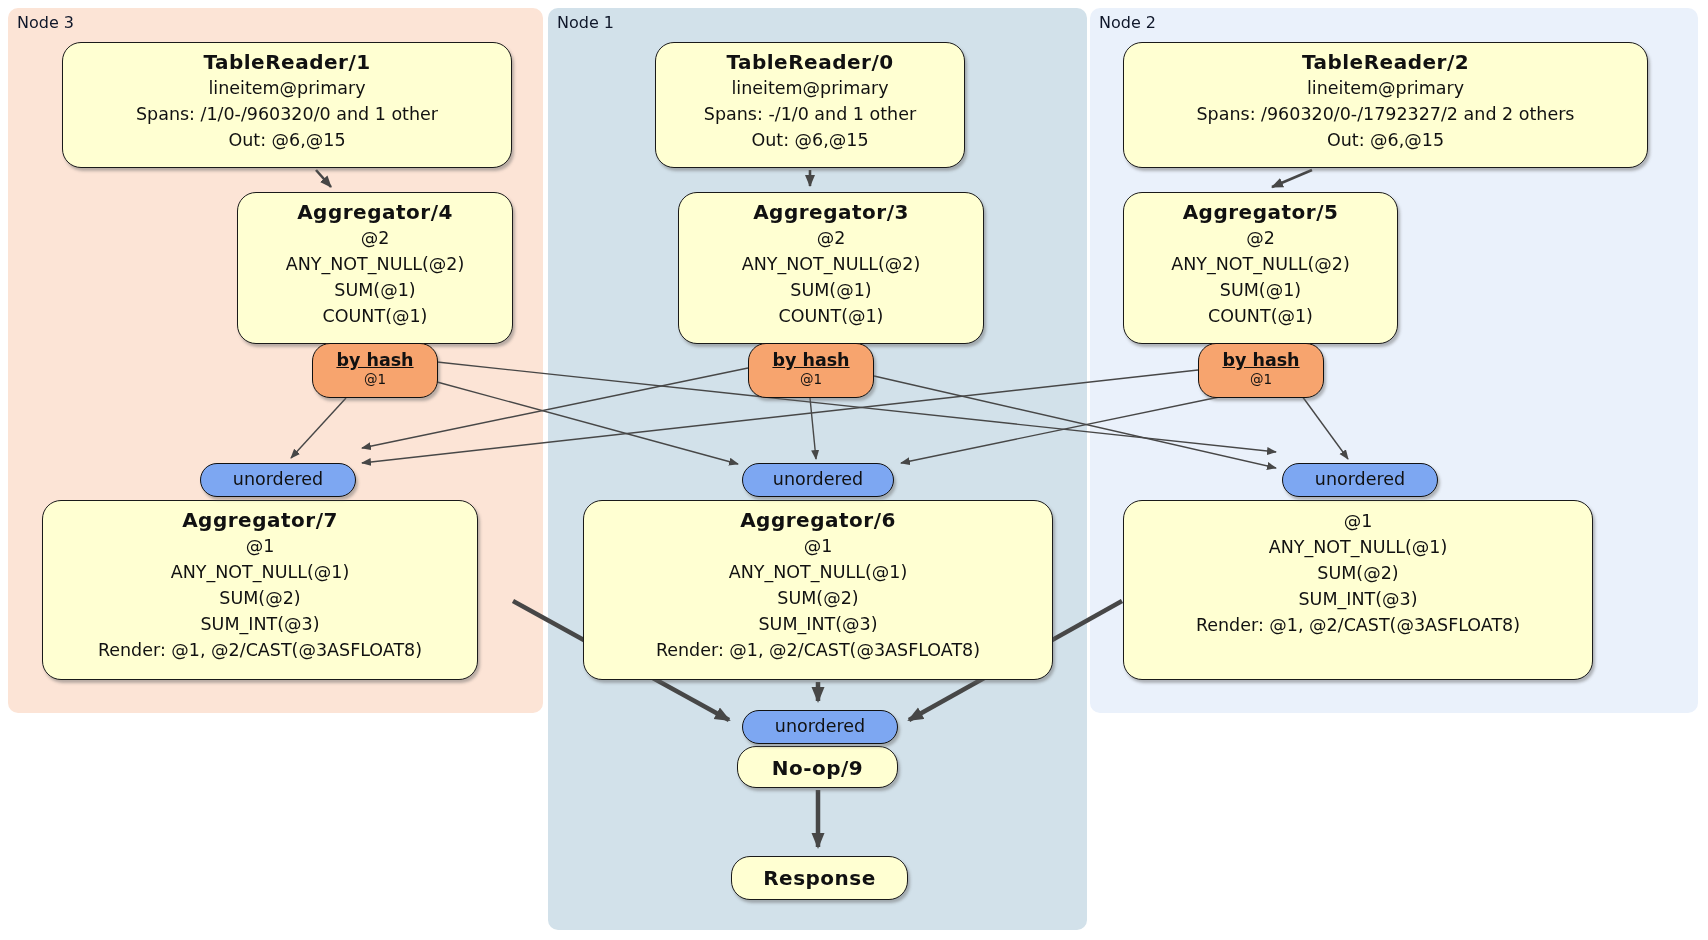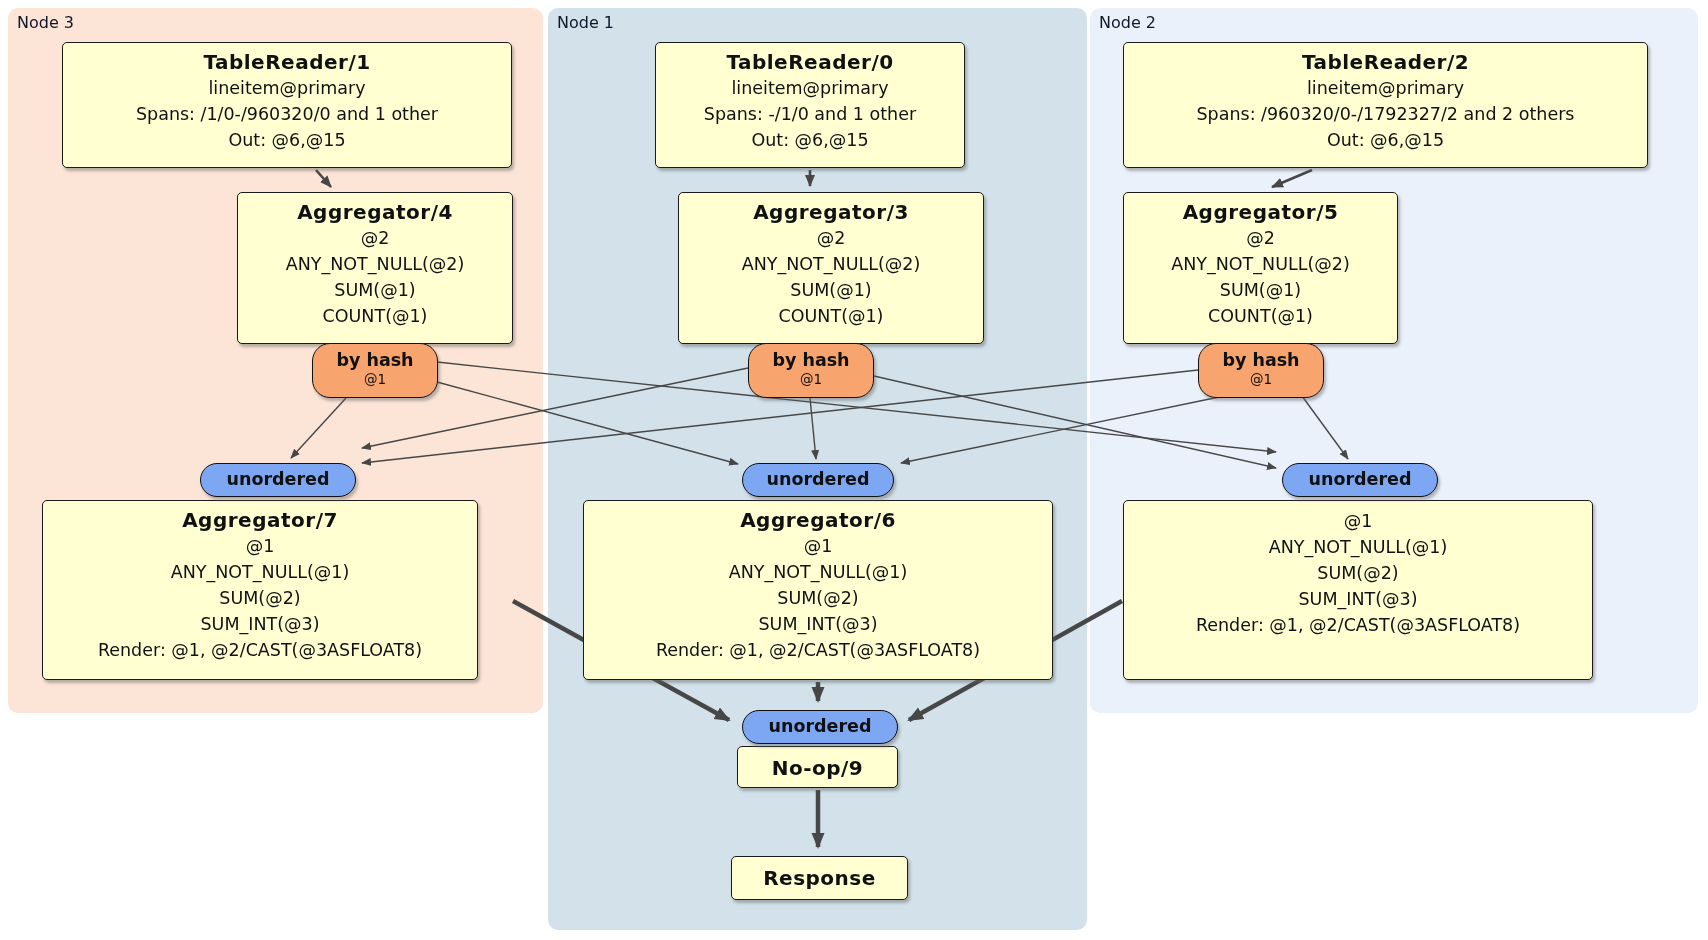--- a/index.html
+++ b/index.html
@@ -4,35 +4,35 @@
 <style>
   html,body{margin:0;padding:0;background:#ffffff;}
   .canvas{
     position:relative;width:1708px;height:940px;background:#ffffff;overflow:hidden;
     font-family:"DejaVu Sans","Liberation Sans",sans-serif;color:#111;
   }
   .region{position:absolute;border-radius:10px;z-index:1;}
   .region-label{position:absolute;left:9px;top:5px;font-size:16px;color:#0f172a;}
   .edges{position:absolute;left:0;top:0;z-index:2;pointer-events:none;}
   .pbox{
-    position:absolute;z-index:3;background:#ffffd2;border:1.6px solid #1a1a1a;border-radius:5px;
+    position:absolute;z-index:3;background:#ffffd2;border:1.6px solid #1a1a1a;border-radius:19px;
     box-shadow:2px 3px 3px rgba(100,100,100,0.45);text-align:center;box-sizing:border-box;
     padding-top:7px;
   }
   .ptitle{font-size:20px;font-weight:bold;line-height:25px;letter-spacing:0.5px;}
   .pline{font-size:17.5px;line-height:26px;white-space:nowrap;}
   .pill{
     position:absolute;z-index:4;border:1.8px solid #111;text-align:center;box-sizing:border-box;
     box-shadow:2px 3px 3px rgba(100,100,100,0.45);
   }
   .pill-hash{background:#f7a46e;border-radius:18px;padding-top:5px;}
-  .pill-hash .pill-label{font-size:17.5px;font-weight:bold;line-height:22px;}
+  .pill-hash .pill-label{font-size:17.5px;font-weight:bold;line-height:22px;text-decoration:underline;}
   .pill-hash .pill-detail{font-size:13.5px;line-height:16px;}
   .pill-sync{background:#7da7f2;border-radius:17px;}
-  .pill-sync .pill-label{font-size:17.5px;font-weight:bold;line-height:31px;}
+  .pill-sync .pill-label{font-size:17.5px;font-weight:normal;line-height:31px;}
   .title-only .ptitle{line-height:28px;}
 </style>
 </head>
 <body>
 
 <div class="canvas">
 
   <div class="region" style="left:8px;top:8px;width:535px;height:705px;background:#fce4d6;">
     <div class="region-label">Node 3</div>
   </div>

